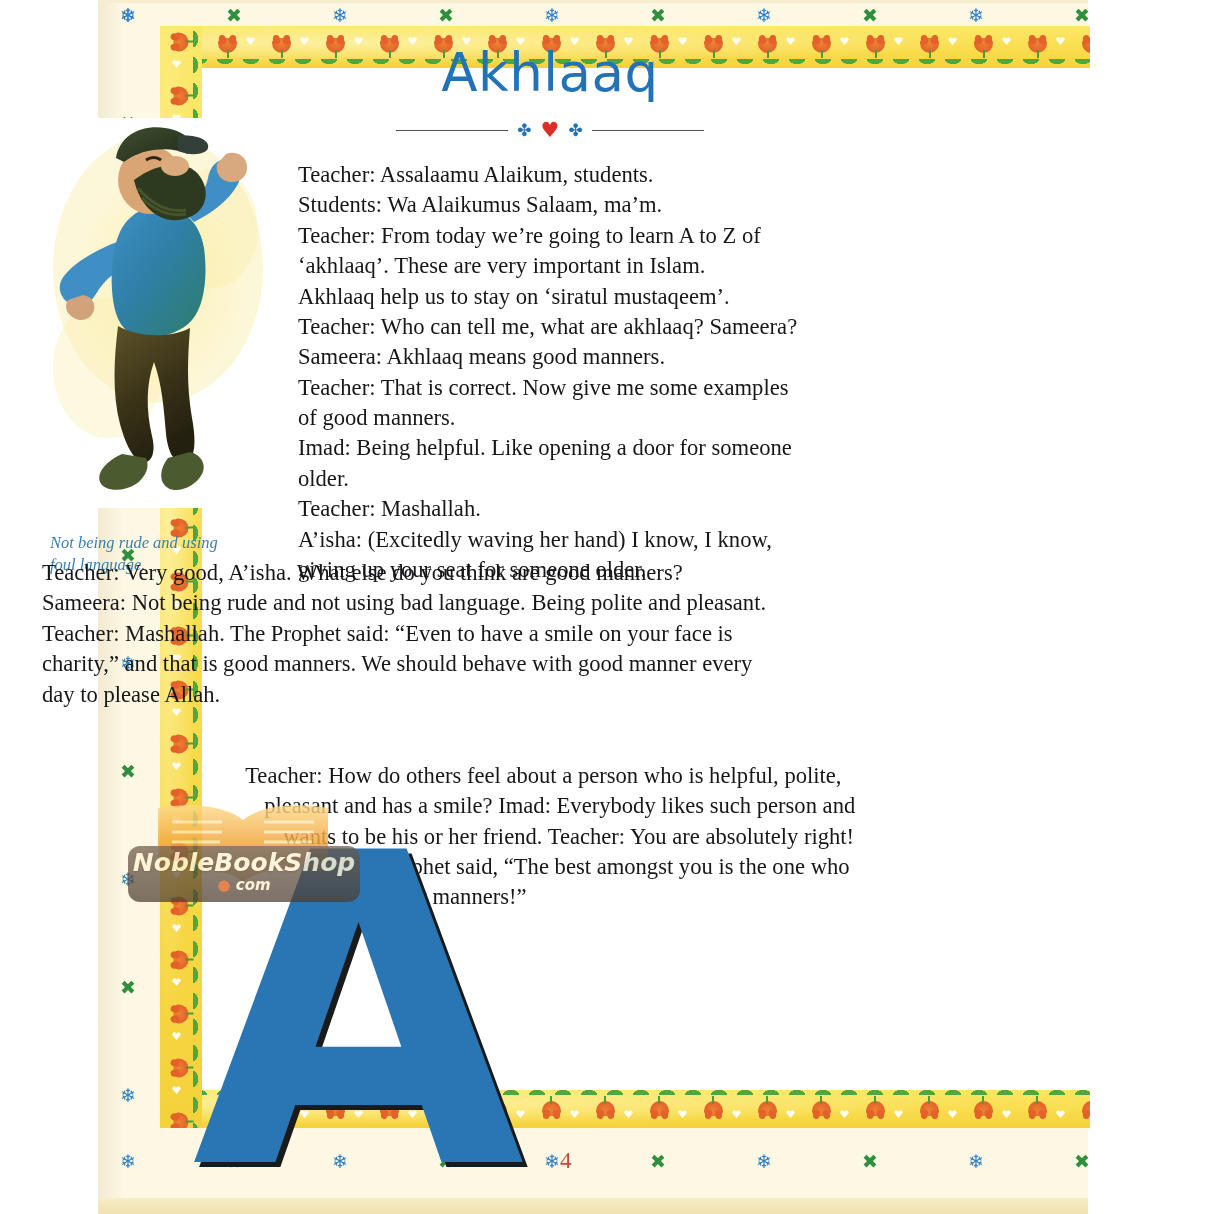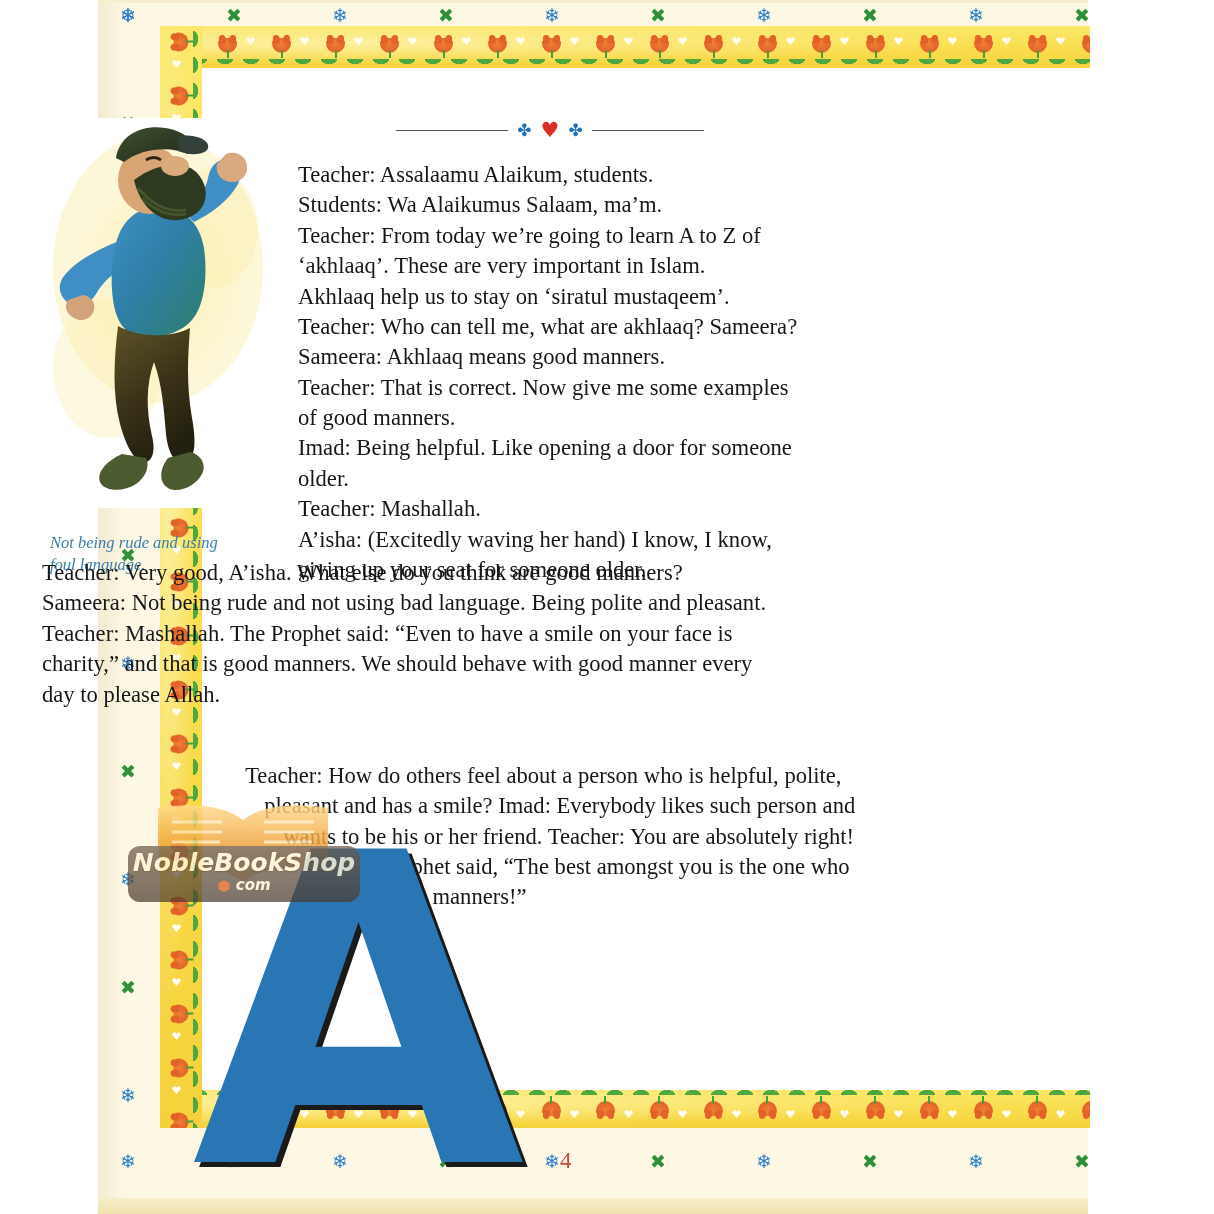--- a/index.html
+++ b/index.html
@@ -627,20 +627,21 @@
         <div class="heartdot" style="left: 12px; top: 1060px;"></div>
         <div class="tulip" style="left: 14px; top: 1086px; transform: rotate(-90deg);">
           <span class="bloom"></span>
           <span class="stem"></span>
         </div>
       </div>
   </div>
 
   <div id="content"></div>
 
+  <div id="title">Akhlaaq</div>
 
   <div id="divider">
     <span class="rule"></span>
     <span class="club">✤</span>
     <span class="heart">♥</span>
     <span class="club">✤</span>
     <span class="rule"></span>
   </div>
 
   <div id="illus-wrap">

